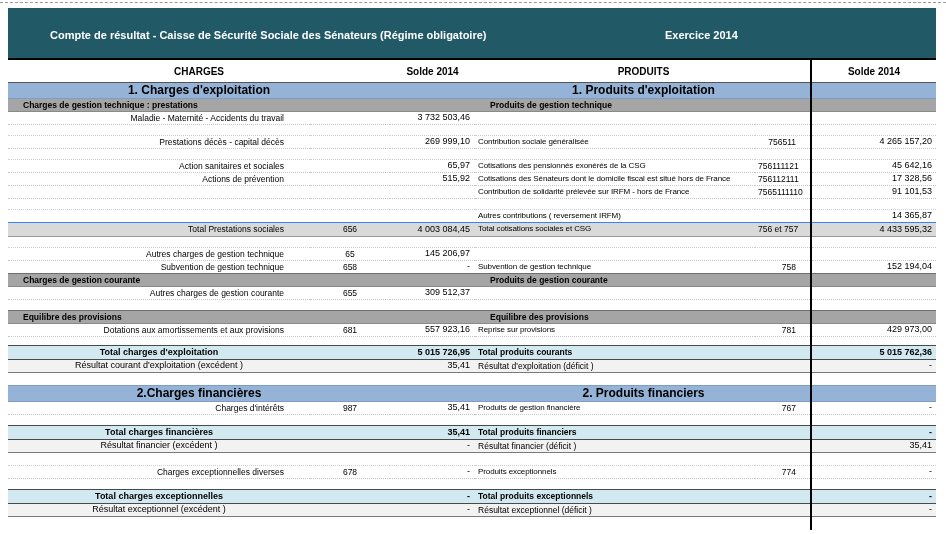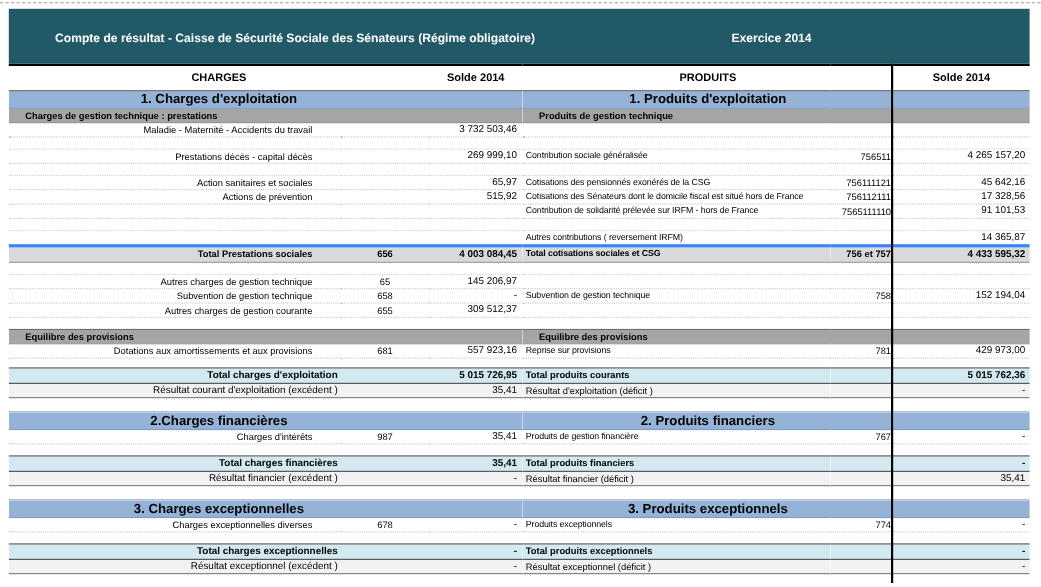--- a/index.html
+++ b/index.html
@@ -21,42 +21,42 @@
   thead th{
     border-top:2px solid #000;border-bottom:1px solid #555;background:#fff;
     font-size:10px;font-weight:bold;height:22px;text-align:center;padding:0;white-space:nowrap;
   }
   td{
     padding:0 3px;height:12px;font-size:9px;line-height:1.05;
     white-space:nowrap;overflow:hidden;vertical-align:middle;
   }
   
   .cl.ra{text-align:right;padding-right:26px;font-size:8.5px;}
-  .cl.la{text-align:right;padding-left:3px;}
+  .cl.la{text-align:center;padding-left:3px;}
   .ca{text-align:center;font-size:8.5px;}
   .cm{text-align:right;padding-right:5px;}
   .pl{font-size:8px;letter-spacing:-0.1px;}
   .pl.ra{text-align:left;padding-right:3px;}
   .pl.la{text-align:left;padding-left:3px;font-size:8.5px;letter-spacing:0;}
-  .pa{text-align:right;padding-right:2px;font-size:8.5px;}
+  .pa{text-align:right;padding-right:16px;font-size:8.5px;}
   .pm{text-align:right;padding-right:4px;}
 
   
   tr.r-section td{background:var(--blue);font-weight:bold;font-size:12px;height:15px;
     border-top:1px solid #7f9cc4;border-bottom:1px solid #7f9cc4;}
   tr.r-section td.sec{text-align:center;}
   tr.r-graybar td{background:var(--gray);font-weight:bold;height:12px;text-align:left;padding-left:15px;
     border-top:1px solid #6e6e6e;border-bottom:1px solid #8a8a8a;font-size:8.5px;}
   tr.r-item td{height:12px;border-bottom:1px dotted #c6c6c6;}
   tr.r-blank td{height:10px;border-bottom:1px dotted #d0d0d0;}
   tr.r-blank12 td{height:12px;border-bottom:1px dotted #d0d0d0;}
   tr.r-blank8 td{height:8px;border-bottom:1px dotted #d0d0d0;}
   tr.r-blank7 td{height:7px;}
-  tr.r-totalgray td{background:var(--tgray);font-weight:bold;height:13px;
-    border-top:3px solid #3b82f6;border-bottom:1px solid #9a9a9a;}
+  tr.r-totalgray td{background:var(--tgray);font-weight:normal;height:13px;
+    border-top:1px solid #3b82f6;border-bottom:1px solid #9a9a9a;}
   tr.r-totalblue td{background:var(--tblue);font-weight:bold;height:13px;
     border-top:1px solid #4a4a4a;border-bottom:1px solid #4a4a4a;}
   tr.r-result td{background:var(--rgray);height:12px;border-bottom:1px solid #7a7a7a;}
 
   .vline{position:absolute;left:802px;top:50px;width:2px;height:472px;background:#000;}
 </style>
 </head>
 <body>
 
 <div class="top-rule"></div>
@@ -193,20 +193,24 @@
           <td class="pm"></td>
         </tr>
         <tr class="r-item">
           <td class="cl ra">Subvention de gestion technique</td>
           <td class="ca">658</td>
           <td class="cm">-</td>
           <td class="pl ra">Subvention de gestion technique</td>
           <td class="pa">758</td>
           <td class="pm">152 194,04</td>
         </tr>
+        <tr class="r-graybar">
+          <td class="bar" colspan="3">Charges de gestion courante</td>
+          <td class="bar" colspan="3">Produits de gestion courante</td>
+        </tr>
         <tr class="r-item">
           <td class="cl ra">Autres charges de gestion courante</td>
           <td class="ca">655</td>
           <td class="cm">309 512,37</td>
           <td class="pl ra"></td>
           <td class="pa"></td>
           <td class="pm"></td>
         </tr>
         <tr class="r-blank">
           <td class="cl la"></td>
@@ -299,26 +303,20 @@
           <td class="pm">35,41</td>
         </tr>
         <tr class="r-blank12">
           <td class="cl la"></td>
           <td class="ca"></td>
           <td class="cm"></td>
           <td class="pl la"></td>
           <td class="pa"></td>
           <td class="pm"></td>
         </tr>
-        <tr class="r-section">
-          <td class="sec" colspan="2">3. Charges exceptionnelles</td>
-          <td class="cm"></td>
-          <td class="sec" colspan="2">3. Produits exceptionnels</td>
-          <td class="pm"></td>
-        </tr>
         <tr class="r-item">
           <td class="cl ra">Charges exceptionnelles diverses</td>
           <td class="ca">678</td>
           <td class="cm">-</td>
           <td class="pl ra">Produits exceptionnels</td>
           <td class="pa">774</td>
           <td class="pm">-</td>
         </tr>
         <tr class="r-blank">
           <td class="cl la"></td>

